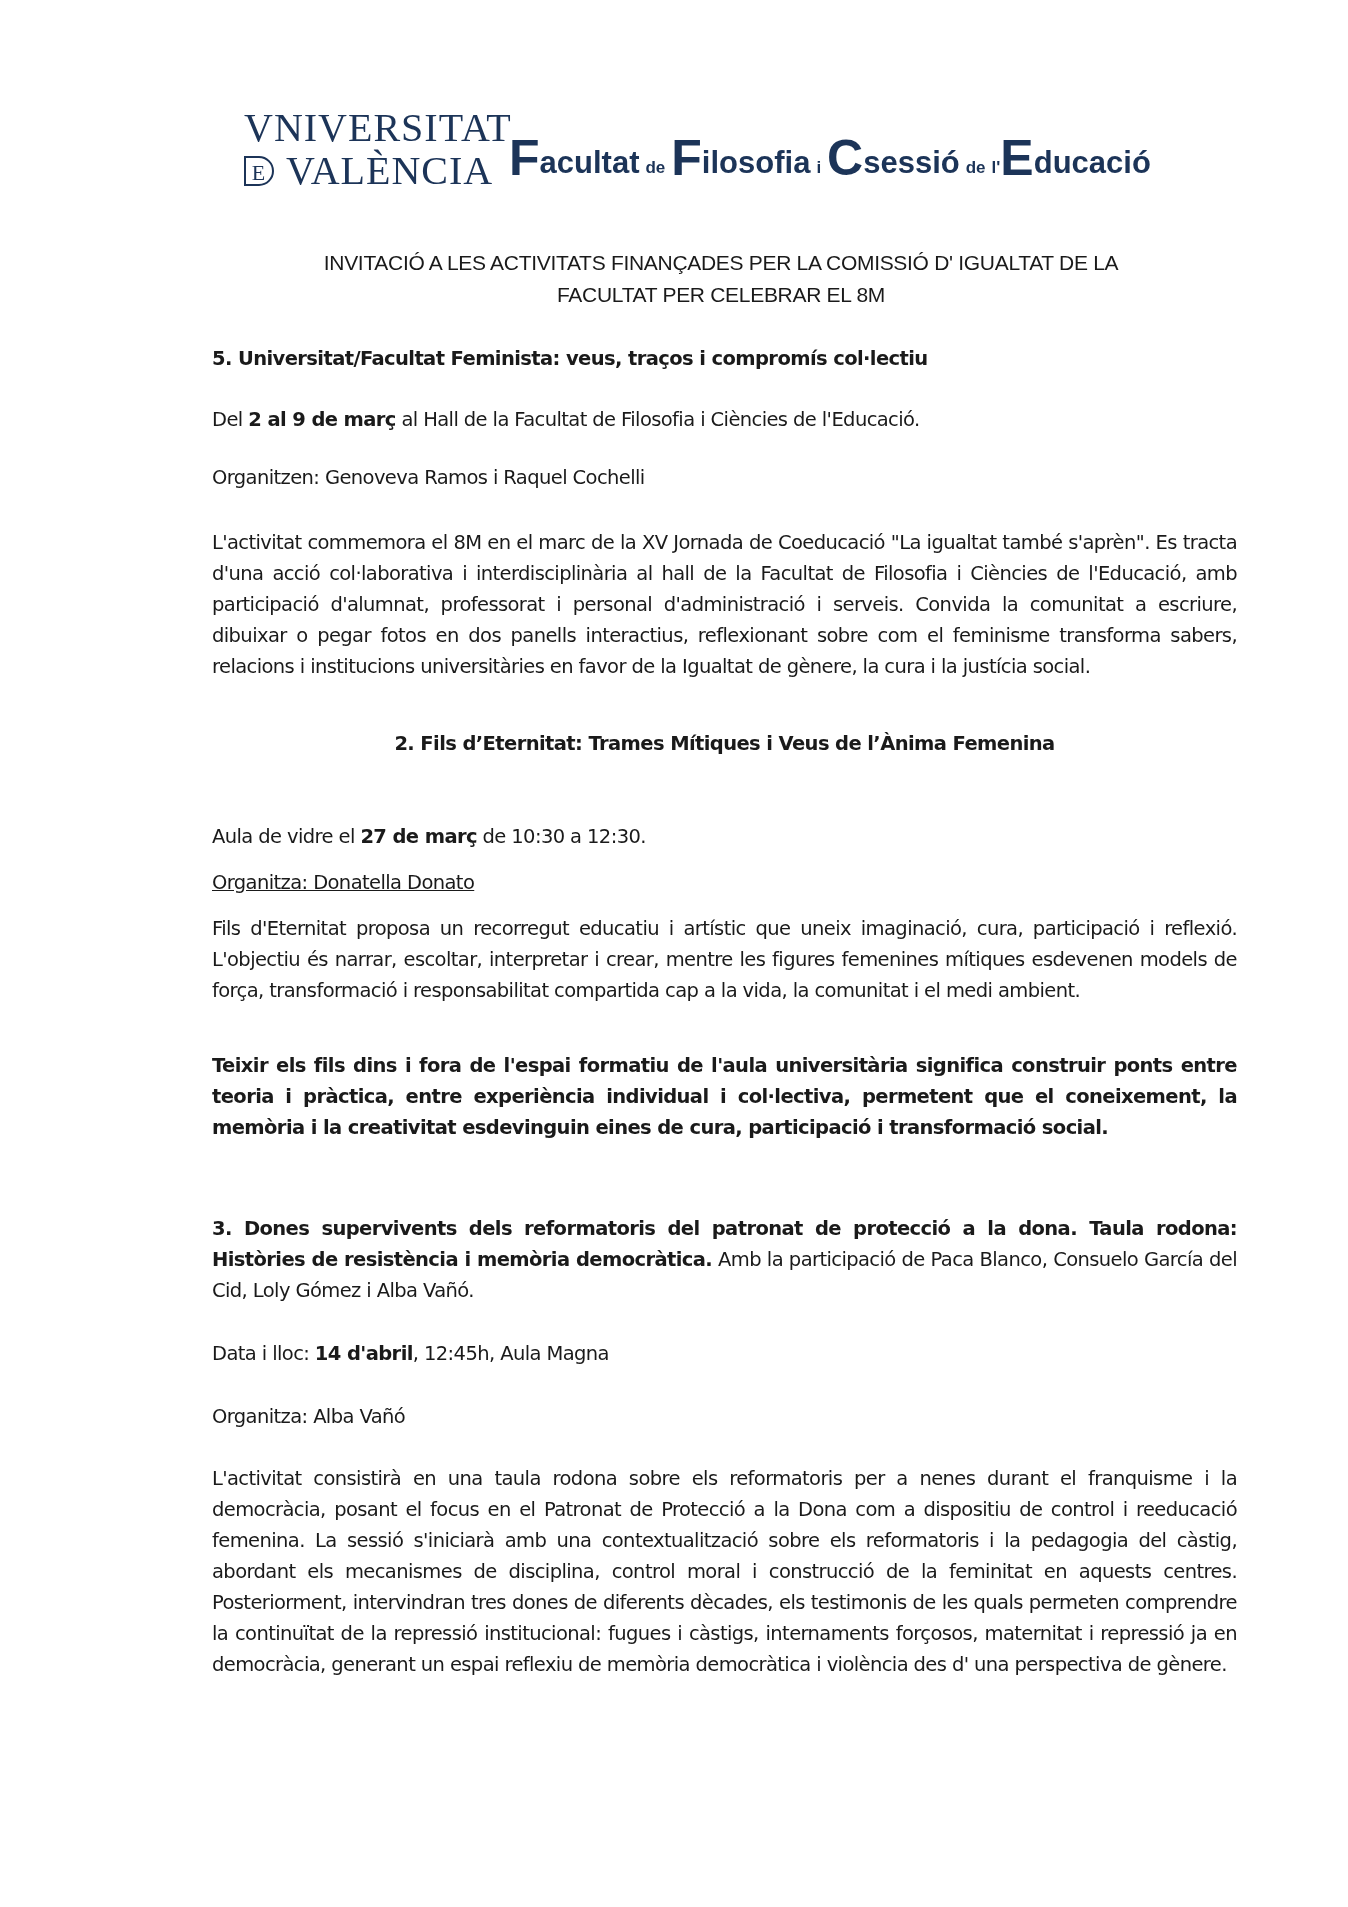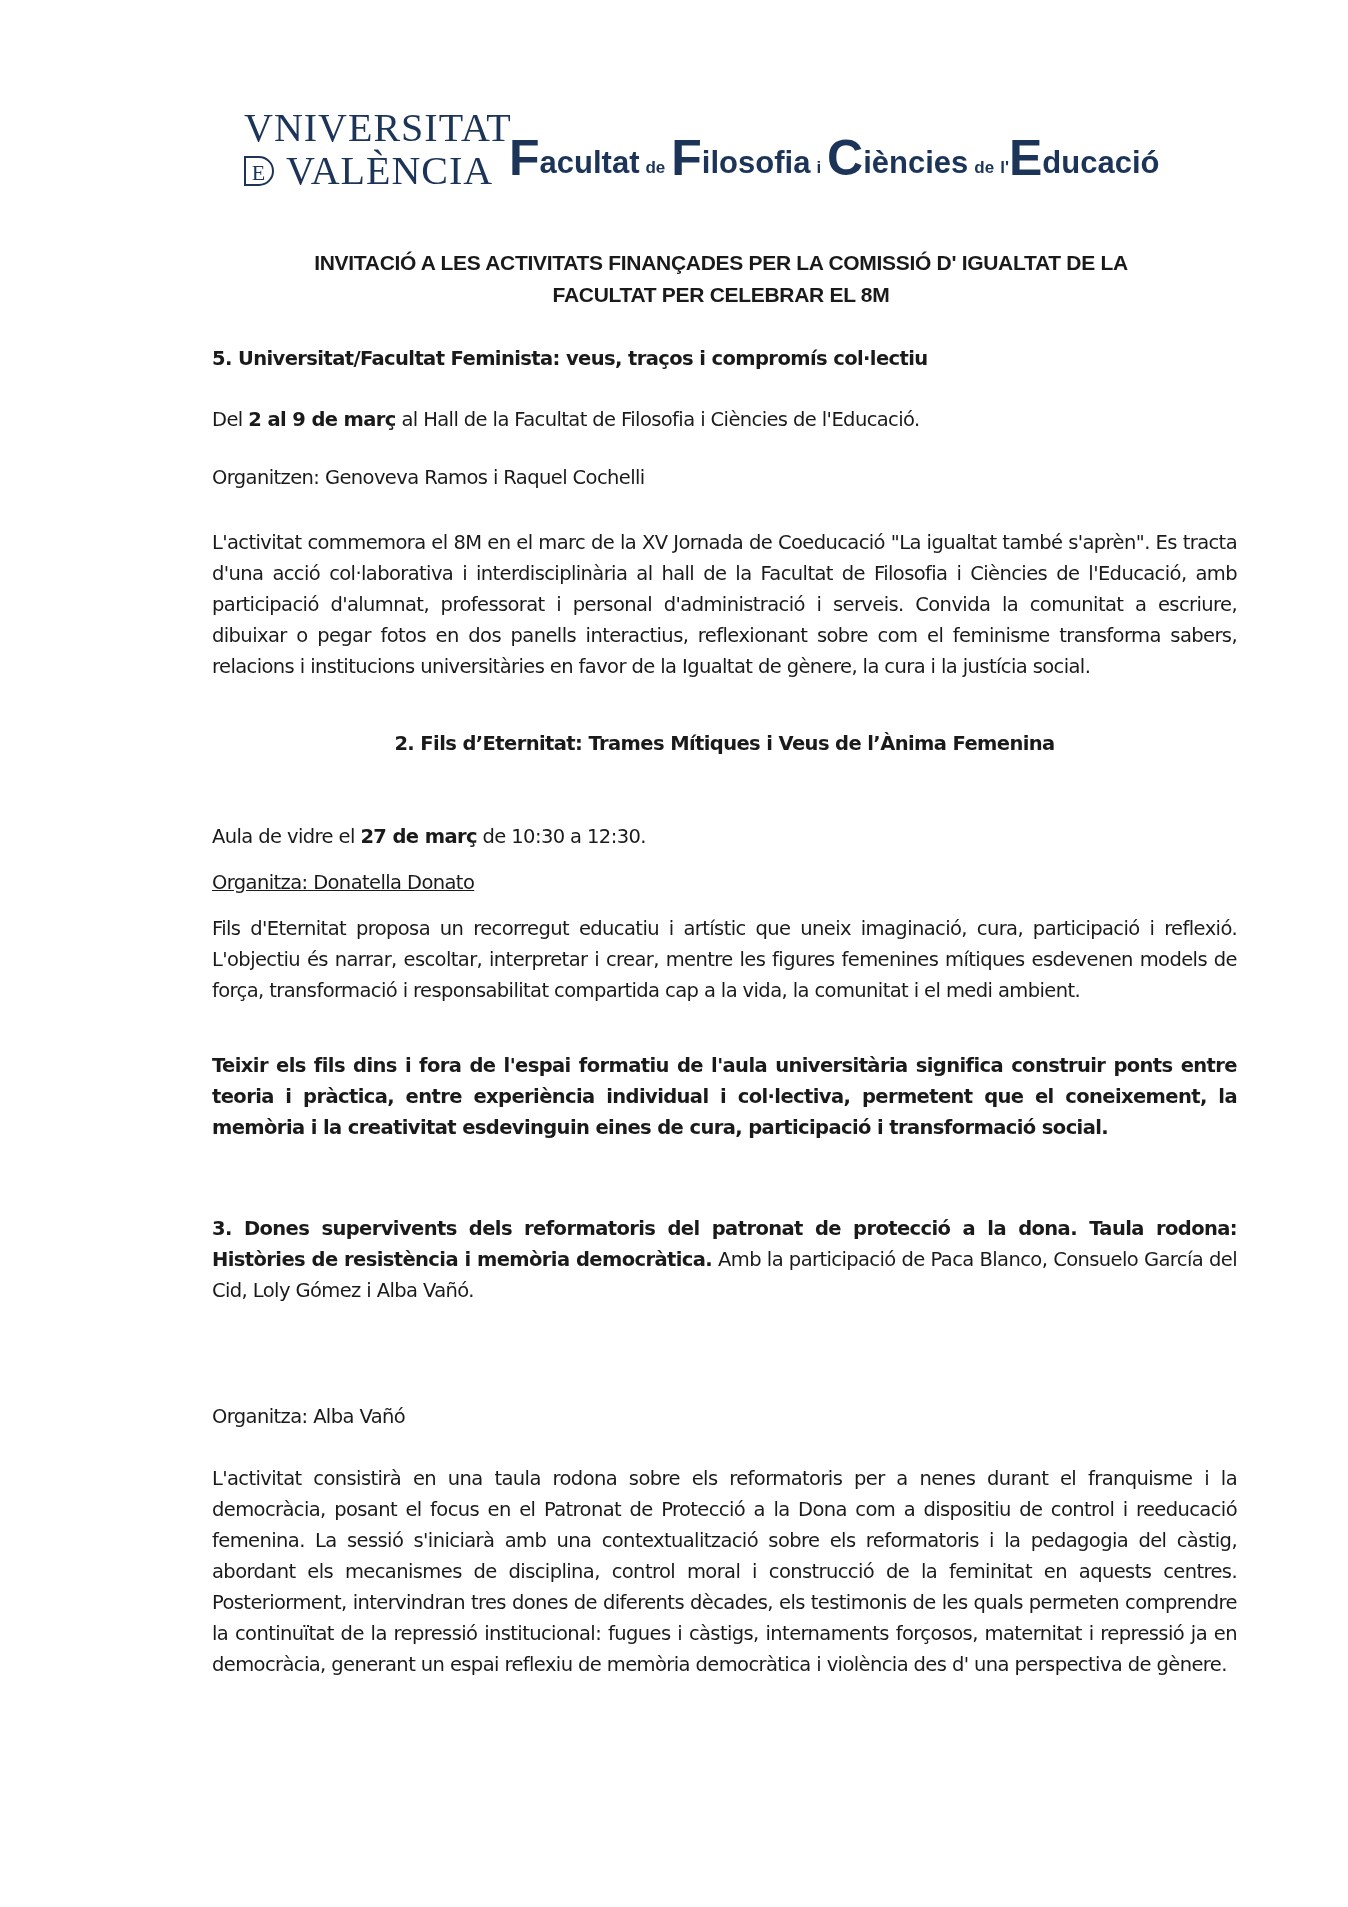--- a/index.html
+++ b/index.html
@@ -8,21 +8,21 @@
 
   .logo-uv { position:absolute; left:197px; top:108px; color:#1c3458; font-family:"Liberation Serif", serif; line-height:1; }
   .logo-uv .line1 { font-size:40px; letter-spacing:1px; white-space:nowrap; }
   .logo-uv .line2 { font-size:40px; letter-spacing:1px; white-space:nowrap; margin-top:3px; display:flex; align-items:center; }
   .logo-uv .seal { display:inline-block; width:30px; height:30px; border:2px solid #1c3458; border-radius:0 15px 15px 0; font-size:22px; text-align:center; line-height:30px; margin-right:12px; box-sizing:border-box; }
   .logo-fac { position:absolute; left:462px; top:138px; color:#1c3458; font-family:"Liberation Sans", sans-serif; font-weight:bold; white-space:nowrap; display:flex; align-items:flex-end; }
   .logo-fac .big { font-size:50px; line-height:40px; }
   .logo-fac .mid { font-size:31px; line-height:31px; }
   .logo-fac .sm { font-size:17px; line-height:20px; padding:0 6px; }
 
-  .title { position:absolute; left:170px; width:1008px; top:247px; text-align:center; font-family:"Liberation Sans", sans-serif; font-size:21px; font-weight:bold; line-height:32px; letter-spacing:-0.3px; }
+  .title { position:absolute; left:170px; width:1008px; top:247px; text-align:center; font-family:"Liberation Sans", sans-serif; font-size:21px; font-weight:normal; line-height:32px; letter-spacing:-0.3px; }
 
   .block { position:absolute; left:165px; width:1025px; font-family:"DejaVu Sans", sans-serif; font-size:19.5px; line-height:31px; letter-spacing:-0.6px; }
   .justify { text-align:justify; }
   .h { font-weight:bold; }
   b { font-weight:bold; }
 </style>
 </head>
 <body>
 
 <div class="page">
@@ -36,21 +36,21 @@
   </div>
 
   <div class="logo-fac">
     <span class="big">F</span>
       <span class="mid">acultat</span>
     <span class="sm">de</span>
     <span class="big">F</span>
       <span class="mid">ilosofia</span>
     <span class="sm">i</span>
     <span class="big">C</span>
-      <span class="mid">iències</span>
+      <span class="mid">sessió</span>
     <span class="sm">de</span>
     <span class="sm" style="padding:0">l'</span>
       <span class="big">E</span>
       <span class="mid">ducació</span>
   </div>
 
   <div class="title">
     <div>INVITACIÓ A LES ACTIVITATS FINANÇADES PER LA COMISSIÓ D' IGUALTAT DE LA</div>
     <div>FACULTAT PER CELEBRAR EL 8M</div>
   </div>
@@ -60,16 +60,17 @@
   <div class="block" style="top:462px;">Organitzen: Genoveva Ramos i Raquel Cochelli</div>
   <div class="block justify" style="top:527px;">L'activitat commemora el 8M en el marc de la XV Jornada de Coeducació "La igualtat també s'aprèn". Es tracta d'una acció col·laborativa i interdisciplinària al hall de la Facultat de Filosofia i Ciències de l'Educació, amb participació d'alumnat, professorat i personal d'administració i serveis. Convida la comunitat a escriure, dibuixar o pegar fotos en dos panells interactius, reflexionant sobre com el feminisme transforma sabers, relacions i institucions universitàries en favor de la Igualtat de gènere, la cura i la justícia social.</div>
 
   <div class="block h" style="top:728px;text-align:center;">2.  Fils d’Eternitat: Trames Mítiques i Veus de l’Ànima Femenina</div>
   <div class="block" style="top:821px;"><span>Aula de vidre el </span><b>27 de març</b><span> de 10:30 a 12:30.</span></div>
   <div class="block" style="top:867px;text-decoration:underline;">Organitza: Donatella Donato</div>
   <div class="block justify" style="top:913px;">Fils d'Eternitat proposa un recorregut educatiu i artístic que uneix imaginació, cura, participació i reflexió. L'objectiu és narrar, escoltar, interpretar i crear, mentre les figures femenines mítiques esdevenen models de força, transformació i responsabilitat compartida cap a la vida, la comunitat i el medi ambient.</div>
   <div class="block justify" style="top:1050px;font-weight:bold;">Teixir els fils dins i fora de l'espai formatiu de l'aula universitària significa construir ponts entre teoria i pràctica, entre experiència individual i col·lectiva, permetent que el coneixement, la memòria i la creativitat esdevinguin eines de cura, participació i transformació social.</div>
 
   <div class="block justify" style="top:1213px;"><b>3. Dones supervivents dels reformatoris del patronat de protecció a la dona. Taula rodona: Històries de resistència i memòria democràtica.</b><span> Amb la participació de Paca Blanco, Consuelo García del Cid, Loly Gómez i Alba Vañó.</span></div>
+  <div class="block" style="top:1338px;"><span>Data i lloc: </span><b>14 d'abril</b><span>, 12:45h, Aula Magna</span></div>
   <div class="block" style="top:1401px;">Organitza: Alba Vañó</div>
   <div class="block justify" style="top:1463px;">L'activitat consistirà en una taula rodona sobre els reformatoris per a nenes durant el franquisme i la democràcia, posant el focus en el Patronat de Protecció a la Dona com a dispositiu de control i reeducació femenina. La sessió s'iniciarà amb una contextualització sobre els reformatoris i la pedagogia del càstig, abordant els mecanismes de disciplina, control moral i construcció de la feminitat en aquests centres. Posteriorment, intervindran tres dones de diferents dècades, els testimonis de les quals permeten comprendre la continuïtat de la repressió institucional: fugues i càstigs, internaments forçosos, maternitat i repressió ja en democràcia, generant un espai reflexiu de memòria democràtica i violència des d' una perspectiva de gènere.</div>
 
 </div>
 
 </body></html>

